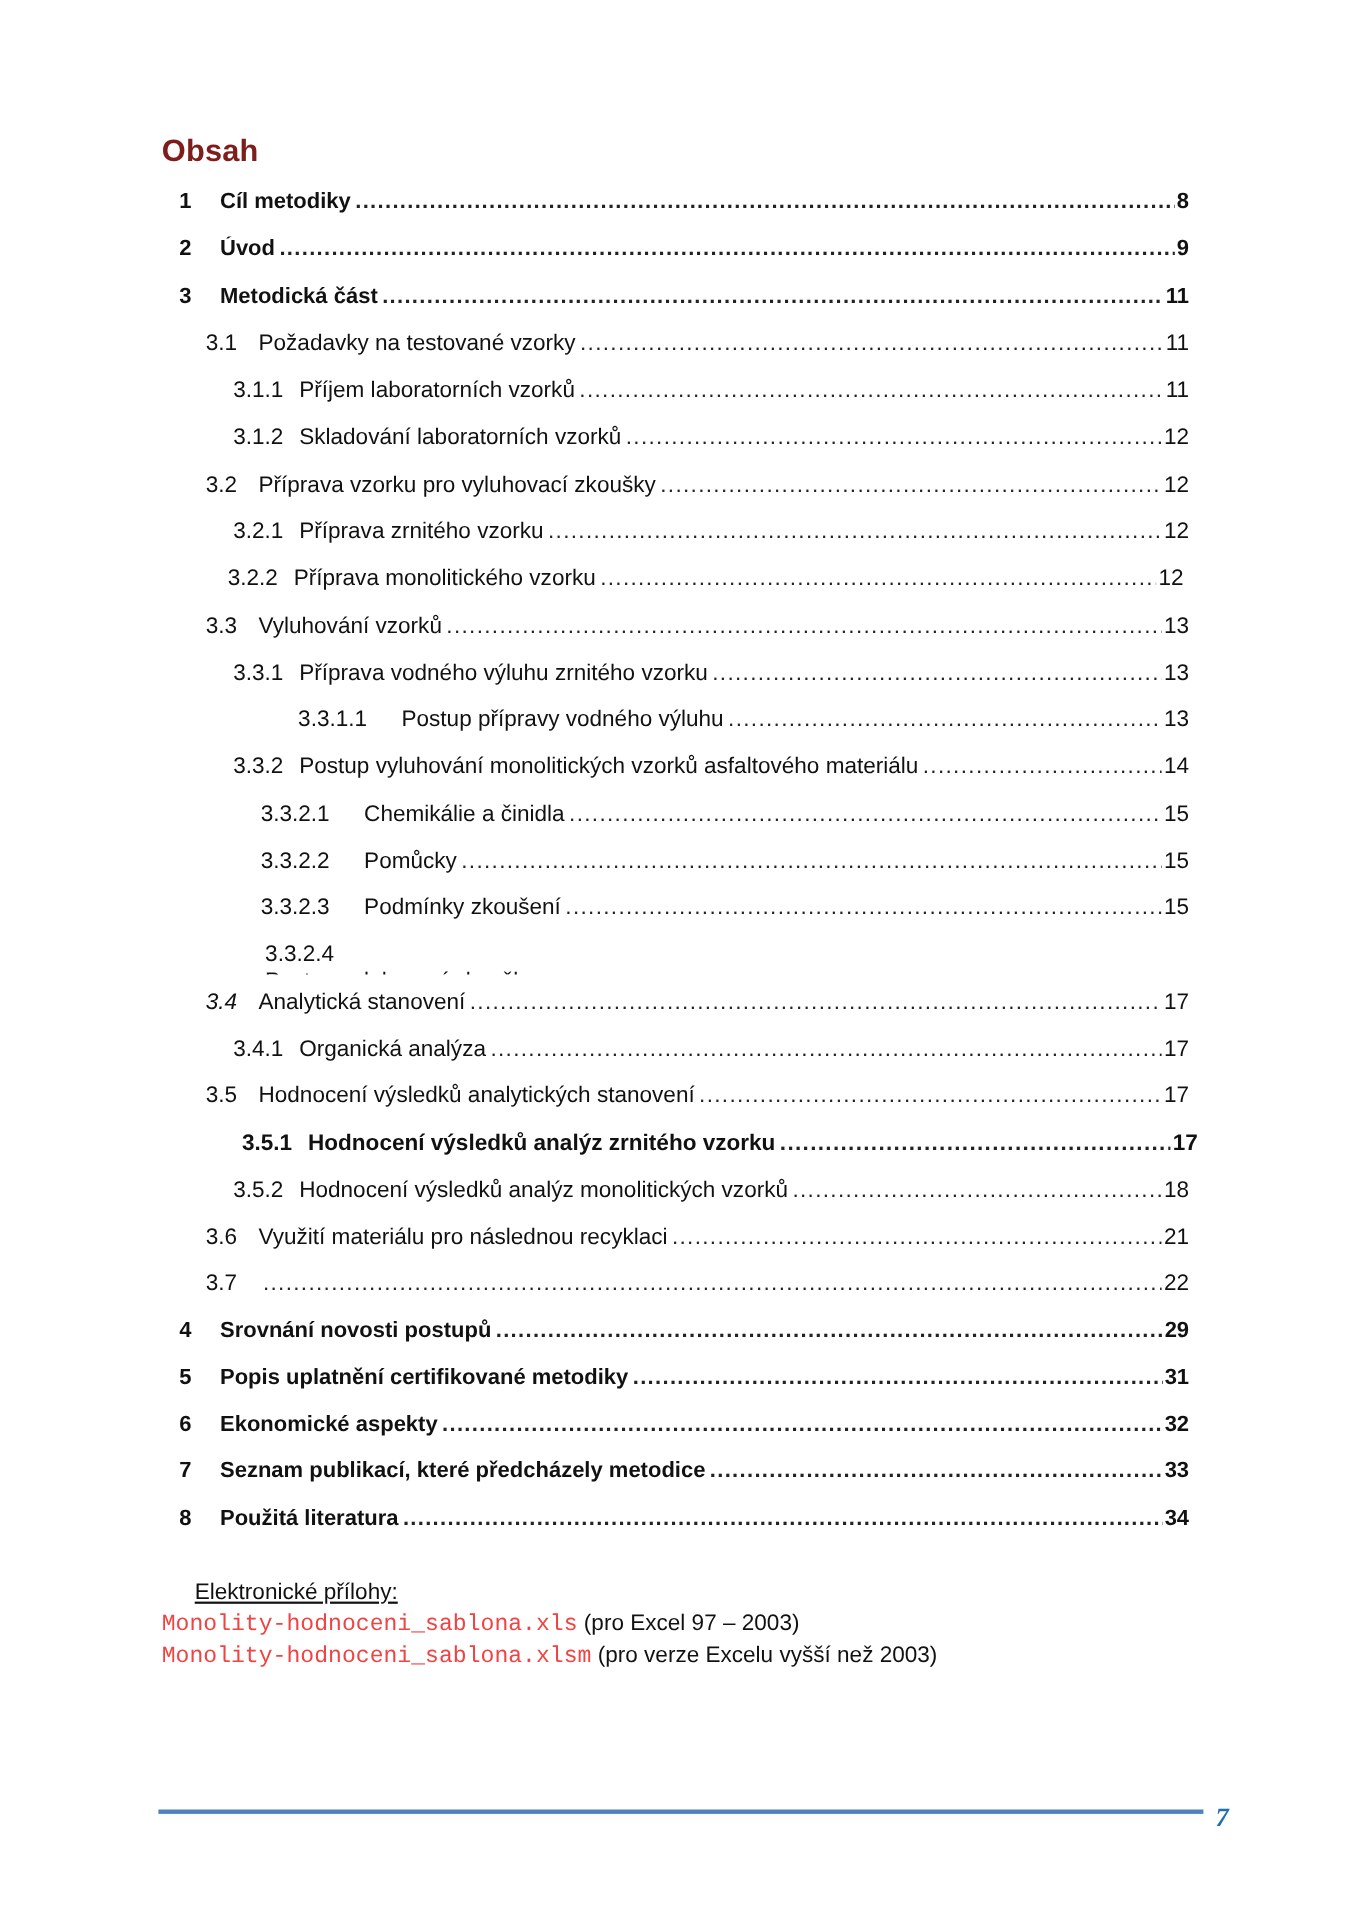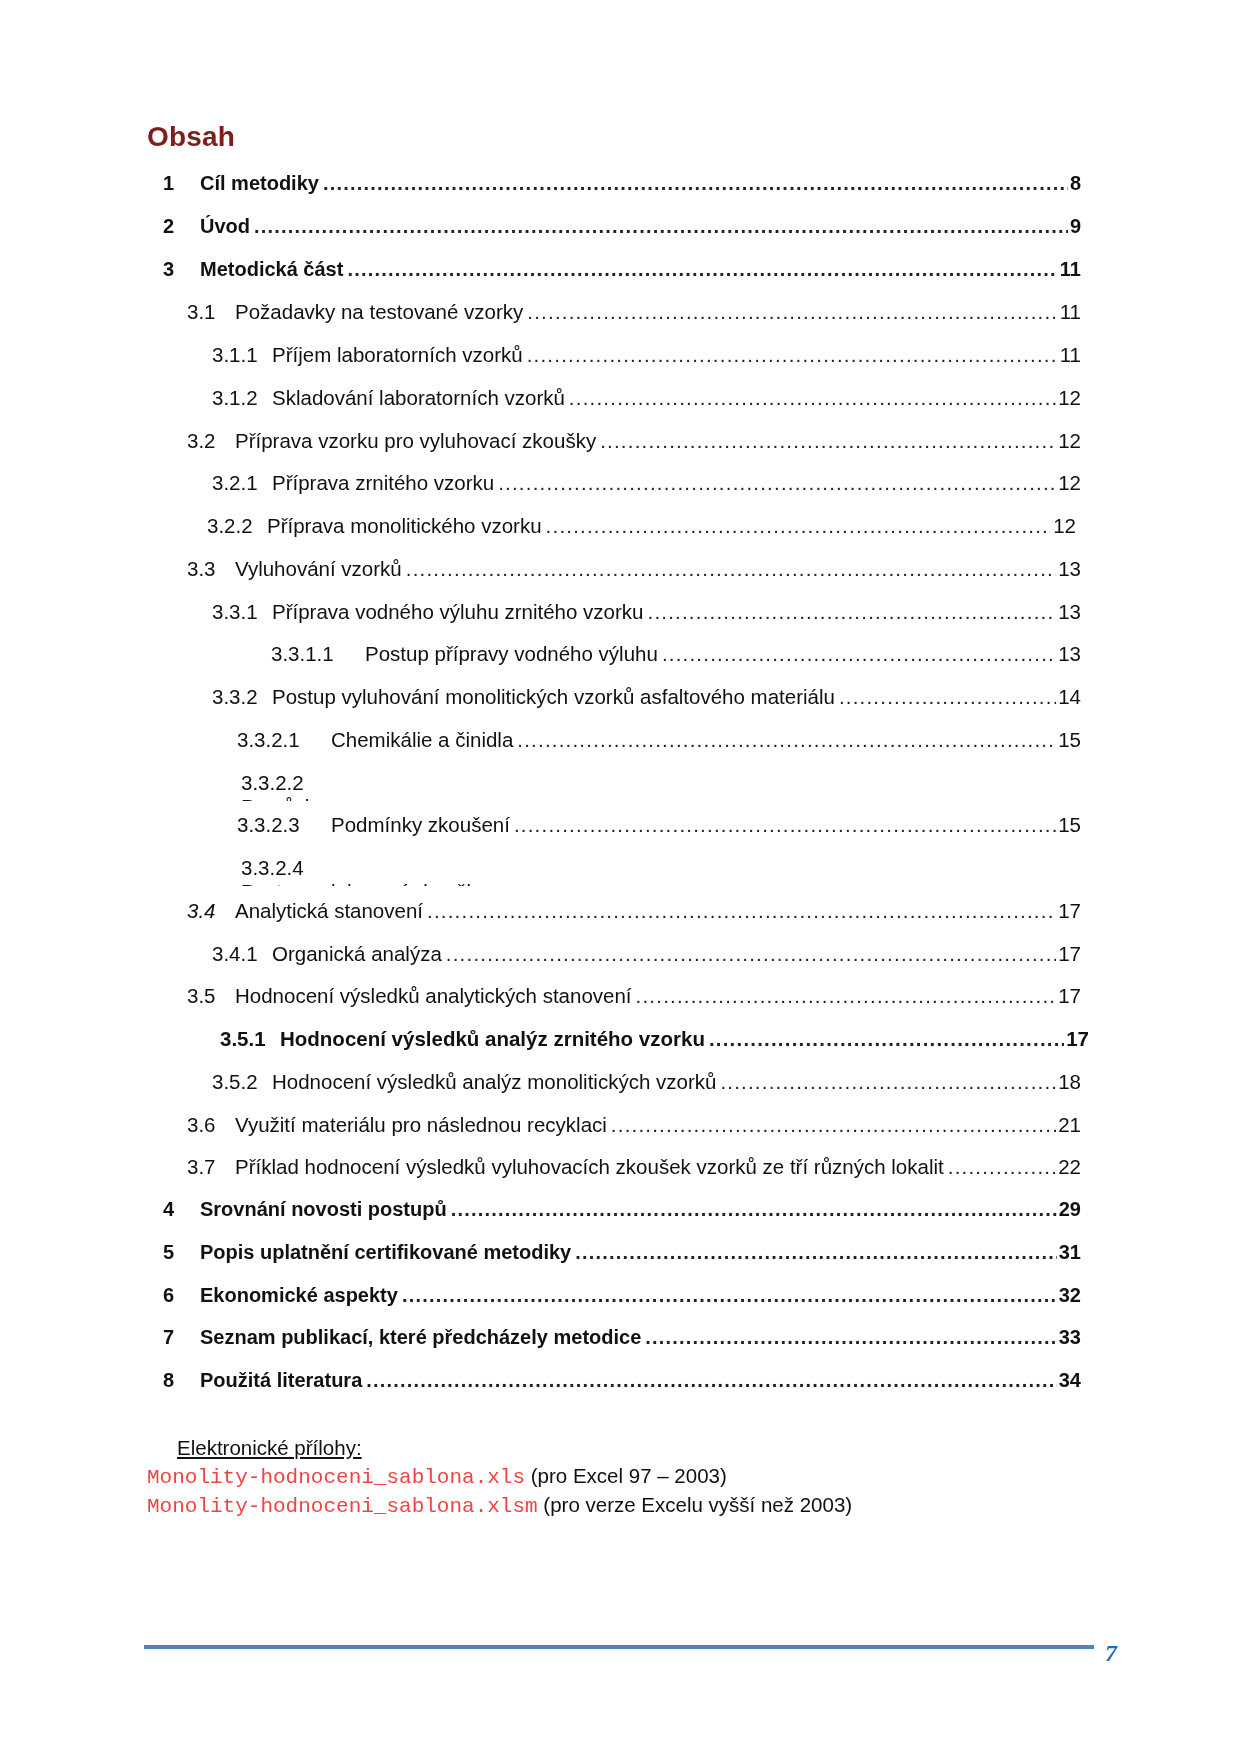--- a/index.html
+++ b/index.html
@@ -176,21 +176,21 @@
       <span class="title">Postup vyluhování monolitických vzorků asfaltového materiálu</span>
       <span class="leader"></span>
       <span class="page">14</span>
     </div>
     <div class="toc-row lvl4" style="top: 555.75px; left: 237px; width: 844px;">
       <span class="num" style="width: 94px; display: inline-block;">3.3.2.1</span>
       <span class="title">Chemikálie a činidla</span>
       <span class="leader"></span>
       <span class="page">15</span>
     </div>
-    <div class="toc-row lvl4" style="top: 598.5px; left: 237px; width: 844px; flex-direction: column;">
+    <div class="toc-row lvl4" style="top: 598.5px; left: 237px; width: 844px;">
       <span class="num" style="width: 94px; display: inline-block;">3.3.2.2</span>
       <span class="title">Pomůcky</span>
       <span class="leader"></span>
       <span class="page">15</span>
     </div>
     <div class="toc-row lvl4" style="top: 641.25px; left: 237px; width: 844px;">
       <span class="num" style="width: 94px; display: inline-block;">3.3.2.3</span>
       <span class="title">Podmínky zkoušení</span>
       <span class="leader"></span>
       <span class="page">15</span>
@@ -232,21 +232,20 @@
       <span class="page">18</span>
     </div>
     <div class="toc-row lvl2" style="top: 940.5px; left: 187px; width: 894px;">
       <span class="num" style="width: 48px; display: inline-block;">3.6</span>
       <span class="title">Využití materiálu pro následnou recyklaci</span>
       <span class="leader"></span>
       <span class="page">21</span>
     </div>
     <div class="toc-row lvl2" style="top: 983.25px; left: 187px; width: 894px;">
       <span class="num" style="width: 48px; display: inline-block;">3.7</span>
-      <span class="title">Příklad hodnocení výsledků vyluhovacích zkoušek vzorků ze tří různých lokalit</span>
       <span class="leader"></span>
       <span class="page">22</span>
     </div>
     <div class="toc-row lvl1" style="top: 1026px; left: 163px; width: 918px;">
       <span class="num" style="width: 37px; display: inline-block;">4</span>
       <span class="title">Srovnání novosti postupů</span>
       <span class="leader"></span>
       <span class="page">29</span>
     </div>
     <div class="toc-row lvl1" style="top: 1068.75px; left: 163px; width: 918px;">

